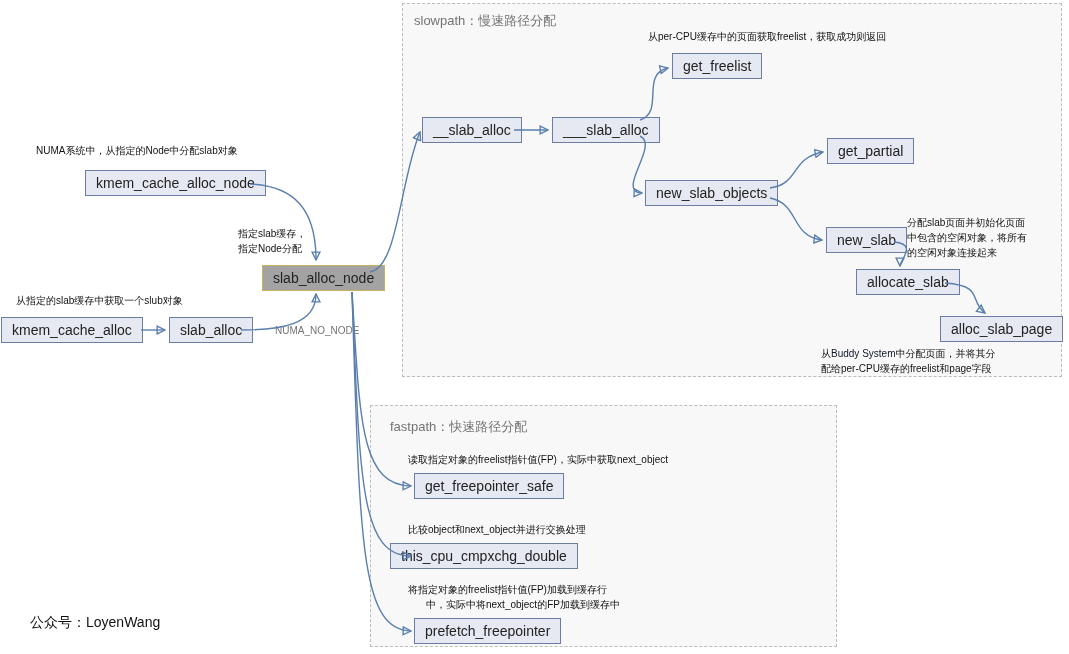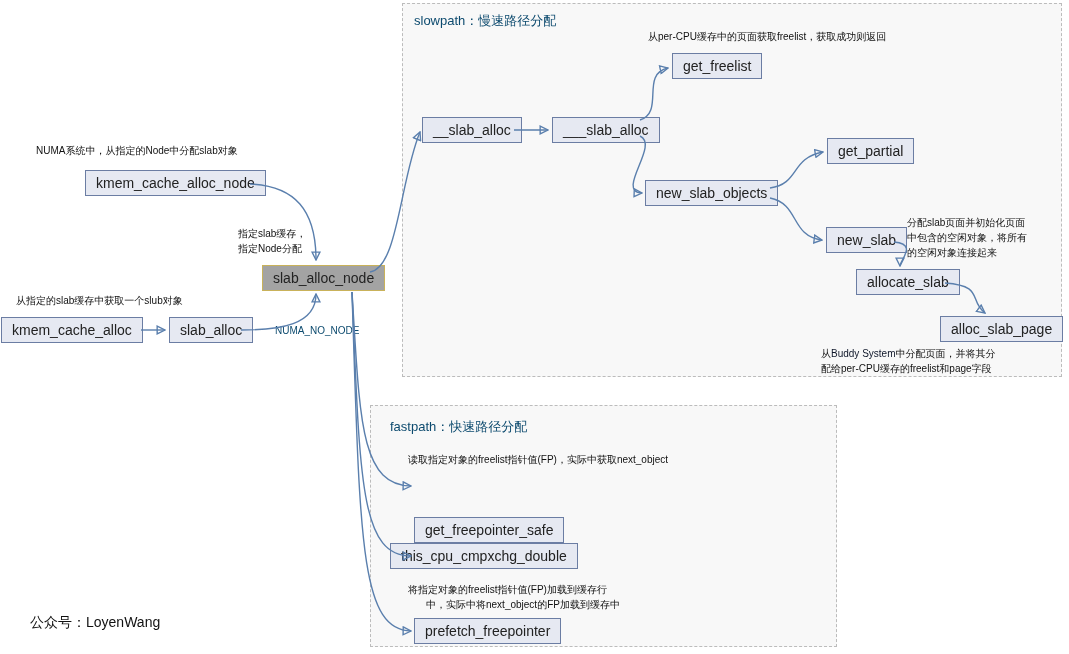--- a/index.html
+++ b/index.html
@@ -2,21 +2,21 @@
 <html><head>
 <meta charset="utf-8">
 <style>
   html, body { margin: 0; padding: 0; background: #fff; font-family: "Microsoft YaHei", Arial, sans-serif; }
   #stage { position: relative; width: 1069px; height: 654px; background: #fff; }
   .panel { position: absolute; background: #f8f8f8; border: 1px dashed #bcbcbc; }
   .panel-title { position: absolute; font-size: 13px; }
   .node { position: absolute; background: #e6e9f2; border: 1px solid #6b7da3; padding: 4px 10px; font-size: 14px; color: #222; white-space: nowrap; }
   .node.yellow { background: #a3a3a3; border-color: #c9b25a; }
   .text { position: absolute; font-size: 10px; color: #111; white-space: nowrap; line-height: 1.5; }
-  .red  { color: #0c4a6e; text-align: right; }
+  .red  { color: #737373; text-align: right; }
   .orange { color: #0f172a; }
   svg.arrows { position: absolute; left: 0; top: 0; width: 1069px; height: 654px; pointer-events: none; }
   svg.arrows path { fill: none; stroke: #5a7fad; stroke-width: 1.4; }
 </style>
 </head>
 <body>
 
 <div id="stage">
 
   <div class="panel" style="left:402px; top:3px; width:658px; height:372px;"></div>
@@ -72,22 +72,23 @@
   <div class="node" style="left:856px; top:269px;text-align:right;">allocate_slab</div>
 
   <div class="node" style="left:940px; top:316px;">alloc_slab_page</div>
 
   <div class="text" style="left:821px; top:346px; text-align:left;">
     <span>从</span><span class="orange">Buddy System</span><span>中分配页面，并将其分</span><br>
     <span>配给per-CPU缓存的freelist和page字段</span>
   </div>
 
   <div class="text" style="left:408px; top:452px;">读取指定对象的freelist指针值(FP)，实际中获取next_object</div>
-  <div class="node" style="left:414px; top:473px;margin-top:44px;">get_freepointer_safe</div>
+  <div class="node" style="left:414px; top:473px;">get_freepointer_safe</div>
 
+  <div class="text" style="left:408px; top:522px;">比较object和next_object并进行交换处理</div>
   <div class="node" style="left:390px; top:543px;">this_cpu_cmpxchg_double</div>
 
   <div class="text" style="left:408px; top:582px;">
     <span>将指定对象的freelist指针值(FP)加载到缓存行</span><br>
     <span style="padding-left:18px;">中，实际中将next_object的FP加载到缓存中</span>
   </div>
   <div class="node" style="left:414px; top:618px;">prefetch_freepointer</div>
 
   <div class="text" style="left:30px; top:612px; font-size:14px;">公众号：LoyenWang</div>
 

